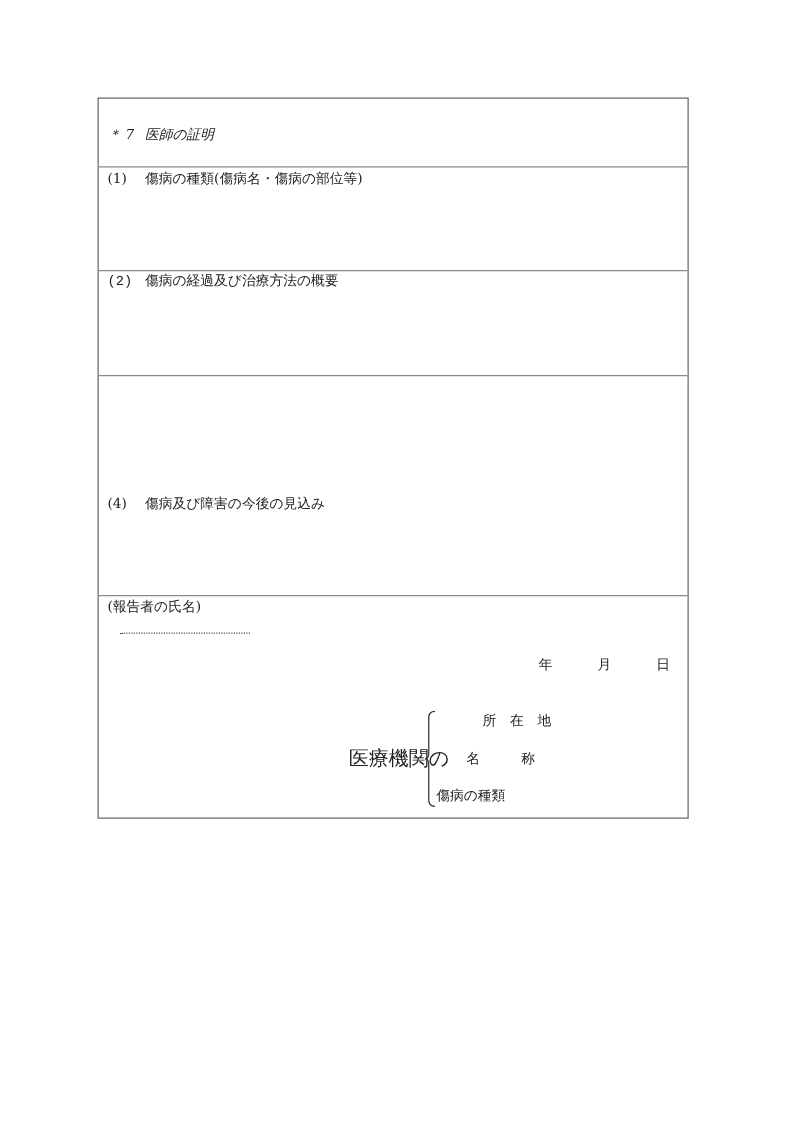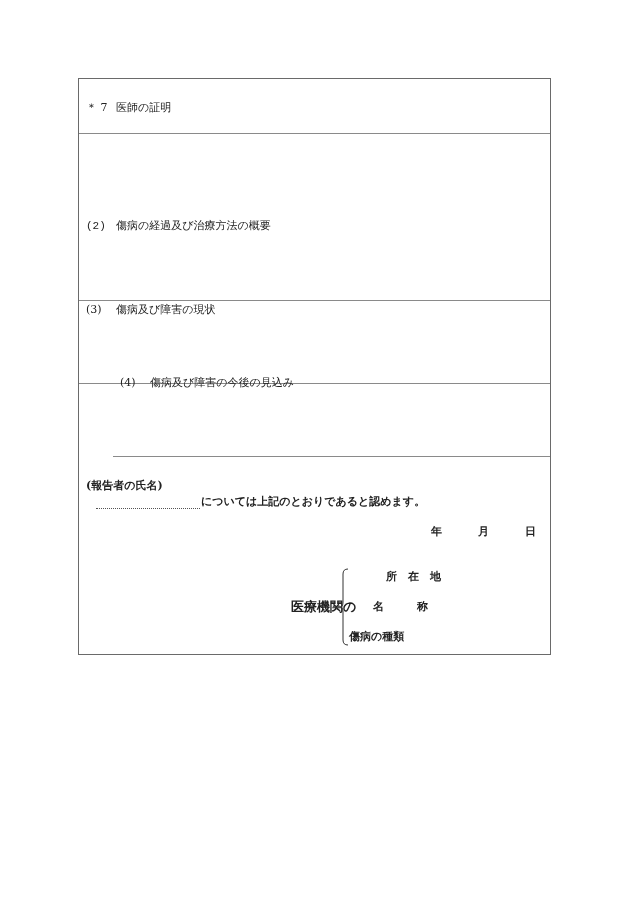--- a/index.html
+++ b/index.html
@@ -25,26 +25,26 @@
       box-sizing: border-box;
     }
     .row {
       position: absolute;
       left: 0;
       right: 0;
       border-bottom: 1px solid #8a8a8a;
       box-sizing: border-box;
     }
     .row.last { border-bottom: none; }
-    .row-title { top: 0; height: 55px; }
+    .row-title { top: 0; height: 55px; font-style: italic; }
     .row-1 { top: 55px; height: 83px; }
     .row-2 { top: 138px; height: 84px; font-family: Liberation Mono, monospace; }
     .row-3 { top: 222px; height: 83px; }
-    .row-4 { top: 295px; height: 83px; margin-left: 34px; }
-    .row-cert { top: 388px; height: 188px; font-weight: bold; }
+    .row-4 { top: 315px; height: 83px; }
+    .row-cert { top: 388px; height: 188px; }
 
     .label {
       position: absolute;
       left: 7px;
       font-size: 11px;
       line-height: 14px;
       white-space: nowrap;
     }
     .row-title .label { top: 22px; }
     .row-1 .label, .row-2 .label, .row-3 .label, .row-4 .label { top: 2px; }
@@ -90,24 +90,23 @@
       line-height: 14px;
       white-space: nowrap;
     }
     .date-line span { display: inline-block; }
     .date-gap { width: 36px; }
 
     .inst-label {
       position: absolute;
       left: 200px;
       top: 133px;
-      font-size: 13px;
+      font-size: 16px;
       line-height: 14px;
       white-space: nowrap;
-      margin-left: 12px;
     }
     .brace {
       position: absolute;
       left: 260px;
       top: 101px;
       width: 10px;
       height: 78px;
     }
     .inst-field {
       position: absolute;
@@ -124,45 +123,44 @@
 <body>
 
 <div class="form">
 
   <div class="row row-title">
     <div class="label">
       <span class="title-star">＊ 7</span><span>医師の証明</span>
     </div>
   </div>
 
+  <div class="row row-1">
+    <div class="label">
+      <span class="num">(1)</span><span>傷病の種類(傷病名・傷病の部位等)</span>
+    </div>
+  </div>
 
   <div class="row row-2">
     <div class="label">
       <span class="num">(2)</span><span>傷病の経過及び治療方法の概要</span>
     </div>
   </div>
 
-  <div class="row row-3">
-    <div class="label">
-      <span class="num">(3)</span><span>傷病及び障害の現状</span>
-    </div>
-  </div>
 
   <div class="row row-4">
     <div class="label">
       <span class="num">(4)</span><span>傷病及び障害の今後の見込み</span>
     </div>
   </div>
 
   <div class="row row-cert last">
     <div class="reporter-label">(報告者の氏名)</div>
 
     <div class="confirm-line">
       <span class="dotted-input"></span>
-        <span>については上記のとおりであると認めます。</span>
     </div>
 
     <div class="date-line">
       <span></span><span>年</span><span class="date-gap"></span><span>月</span><span class="date-gap"></span><span>日</span>
     </div>
 
     <div class="inst-label">医療機関の</div>
 
     <svg class="brace" viewBox="0 0 10 78" width="10" height="78">
       <path d="M9 1 Q4 1 4 6 L4 34 Q4 39 1 39 Q4 39 4 44 L4 72 Q4 77 9 77" fill="none" stroke="#333" stroke-width="1"></path>

